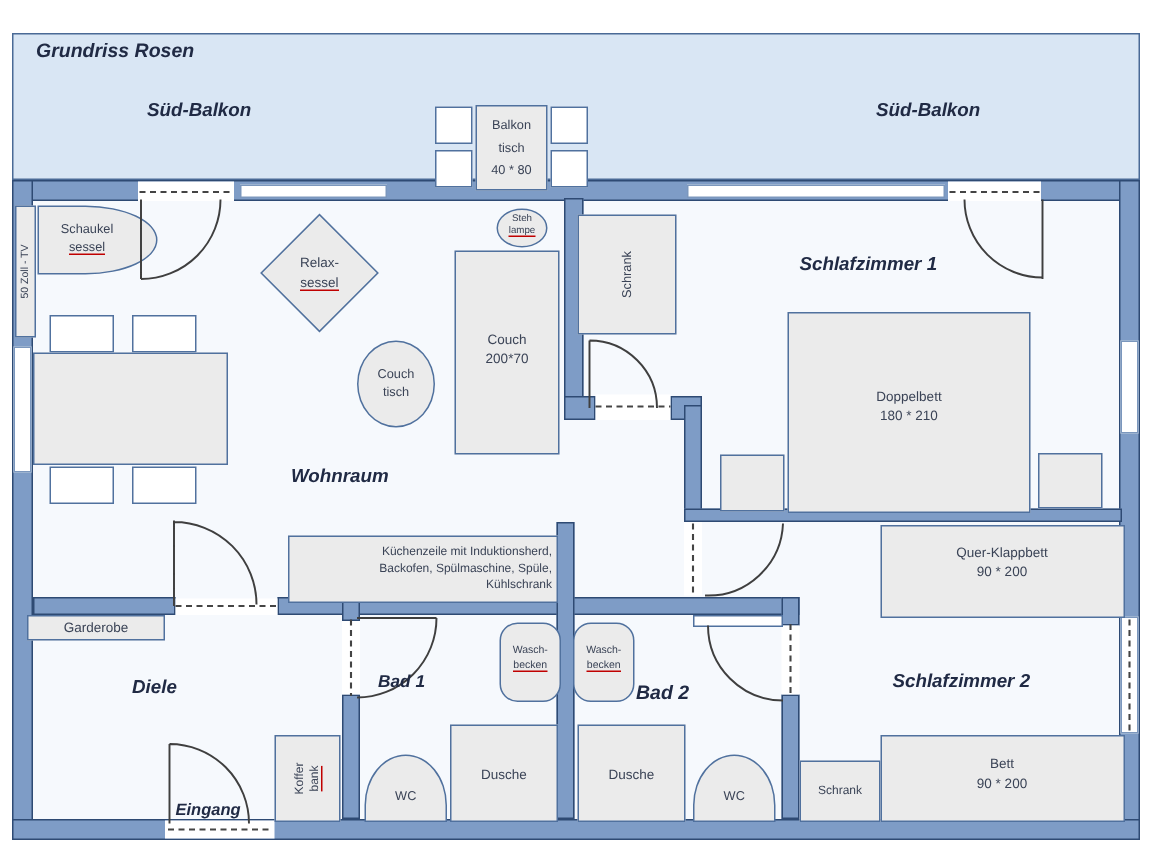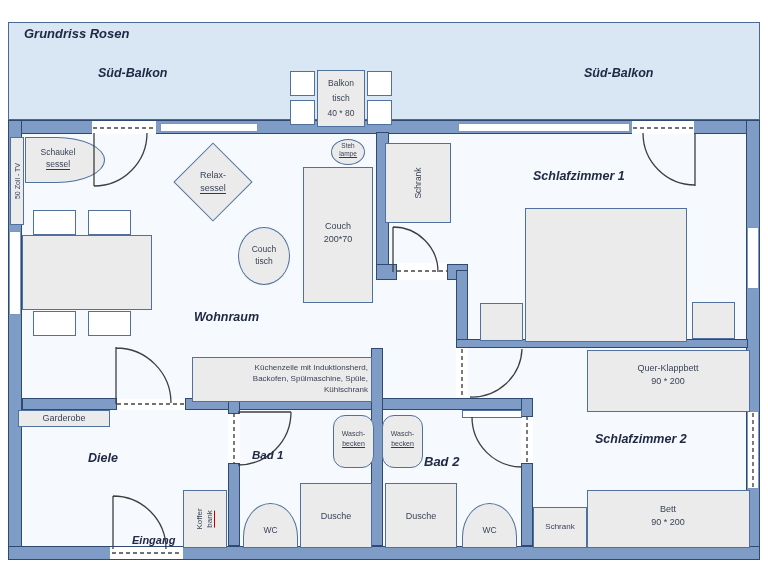--- a/index.html
+++ b/index.html
@@ -121,25 +121,25 @@
       <path d="M753,413 L753,487"></path>
     </g>
   </svg>
 
   <div class="abs room" style="left:24px;top:26px;font-size:13px;">Grundriss Rosen</div>
   <div class="abs room" style="left:98px;top:66px;">Süd-Balkon</div>
   <div class="abs room" style="left:584px;top:66px;">Süd-Balkon</div>
 
   <div class="abs room" style="left:533px;top:169px;">Schlafzimmer 1</div>
   <div class="abs room" style="left:194px;top:310px;">Wohnraum</div>
-  <div class="abs room" style="left:595px;top:432px;">Schlafzimmer 2</div>
+  <div class="abs room" style="left:595px;top:447px;">Schlafzimmer 2</div>
   <div class="abs room" style="left:88px;top:451px;">Diele</div>
   <div class="abs room" style="left:252px;top:449px;font-size:11.5px;">Bad 1</div>
   <div class="abs room" style="left:424px;top:454px;font-size:13px;">Bad 2</div>
-  <div class="abs room" style="left:132px;top:534px;font-size:11px;">Eingang</div>
+  <div class="abs room" style="left:117px;top:534px;font-size:11px;">Eingang</div>
 
   <div class="abs flabel rot" style="left:17px;top:181px;font-size:7px;">50 Zoll - TV</div>
 
   <div class="abs flabel" style="left:27px;top:146px;width:62px;font-size:8.5px;line-height:12px;">
     <span>Schaukel</span><br>
     <span class="ru">sessel</span>
   </div>
 
 
   <div class="abs flabel" style="left:183px;top:169px;width:60px;line-height:13px;">
@@ -157,20 +157,24 @@
     <span>200*70</span>
   </div>
 
   <div class="abs flabel" style="left:332px;top:142px;width:32px;font-size:6.5px;line-height:8px;">
     <span>Steh</span><br>
     <span class="ru">lampe</span>
   </div>
 
   <div class="abs flabel rot" style="left:418px;top:183px;font-size:8.5px;">Schrank</div>
 
+  <div class="abs flabel" style="left:556px;top:258px;width:100px;line-height:13px;">
+    <span>Doppelbett</span><br>
+    <span>180 * 210</span>
+  </div>
 
   <div class="abs flabel" style="left:618px;top:362px;width:100px;line-height:13px;">
     <span>Quer-Klappbett</span><br>
     <span>90 * 200</span>
   </div>
 
   <div class="abs flabel" style="left:618px;top:503px;width:100px;line-height:13px;">
     <span>Bett</span><br>
     <span>90 * 200</span>
   </div>

